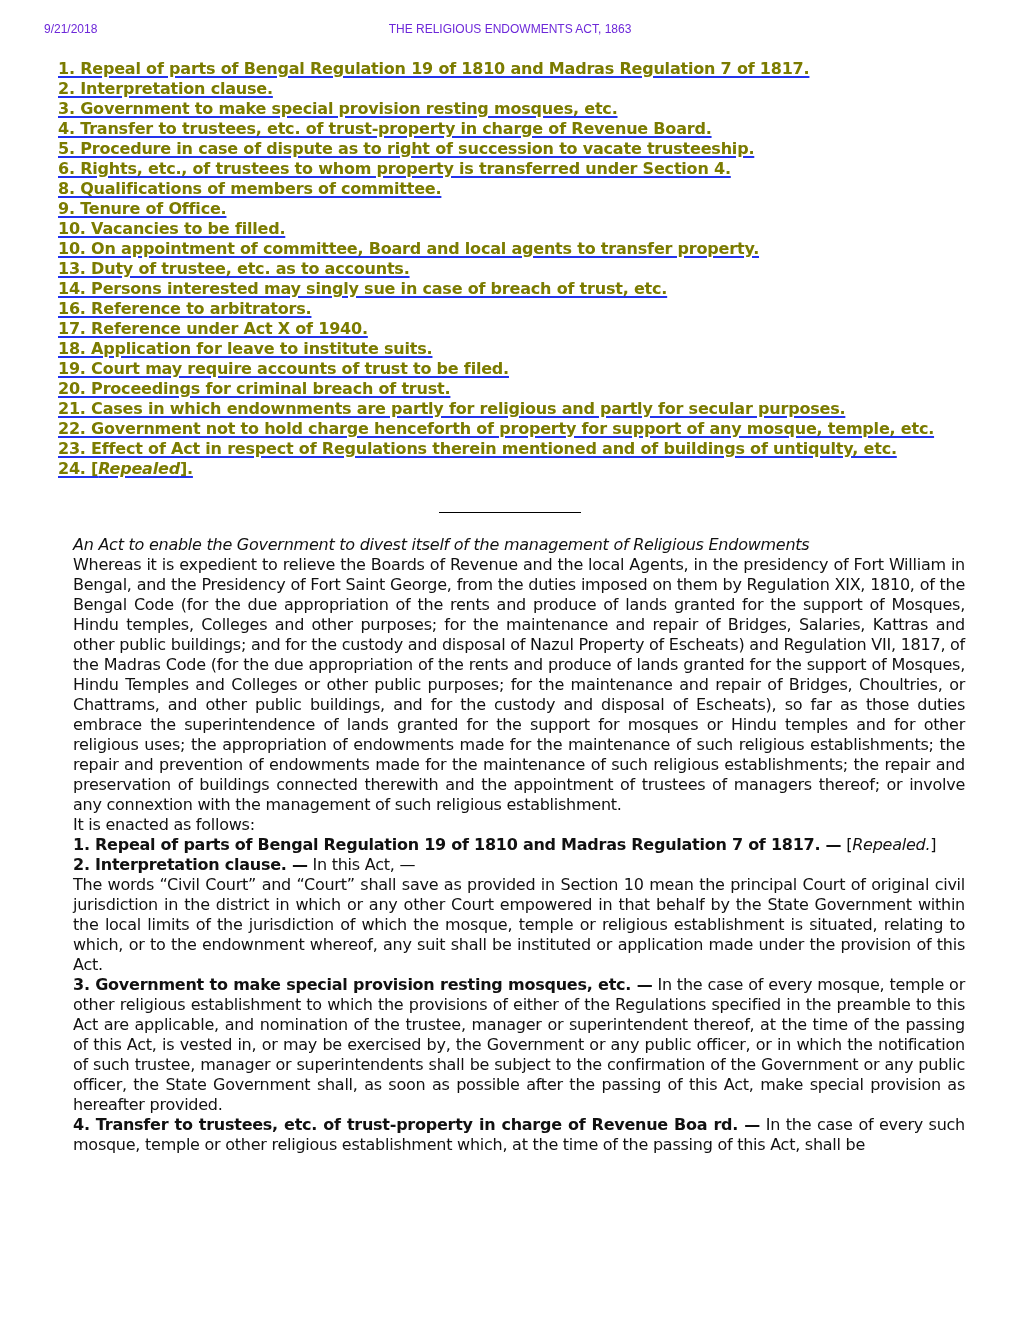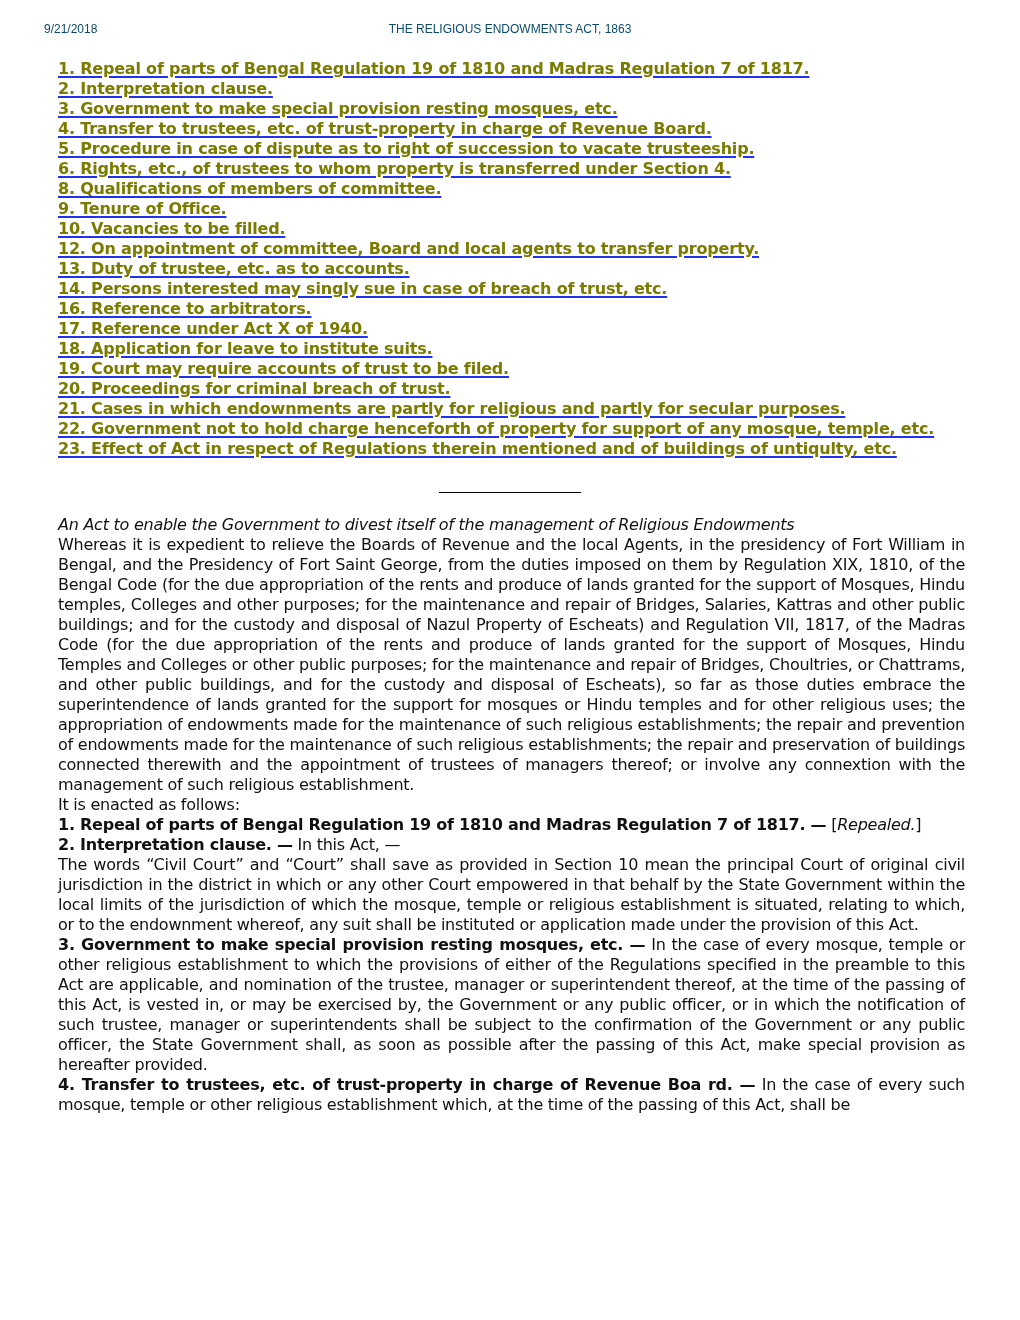--- a/index.html
+++ b/index.html
@@ -1,26 +1,26 @@
 <!DOCTYPE html>
 <html><head>
 <meta charset="utf-8">
 <style>
   html, body { margin: 0; padding: 0; background: #ffffff; }
   body { width: 1020px; height: 1320px; overflow: hidden; position: relative; font-family: "DejaVu Sans", sans-serif; color: #111; }
-  .print-header { position: absolute; top: 22px; left: 0; width: 808px; height: 20px; font-family: "Liberation Sans", sans-serif; font-size: 12px; color: #0c4a6e; text-decoration: underline; }
+  .print-header { position: absolute; top: 22px; left: 0; width: 808px; height: 20px; font-family: "Liberation Sans", sans-serif; font-size: 12px; color: #6d28d9; text-decoration: underline; }
   .print-header .date { position: absolute; left: 44px; top: 0; }
   .print-header .title { position: absolute; left: 0; width: 1020px; text-align: center; top: 0; }
   .content { position: absolute; left: 58px; top: 59px; width: 907px; }
   .toc { margin: 0; padding: 0; list-style: none; }
   .toc li { margin: 0; padding: 0; line-height: 20px; font-size: 16px; font-weight: bold; letter-spacing: -0.2px; }
   .toc a { color: #7b7b00; text-decoration: underline; text-decoration-color: #2233ee; text-underline-offset: 2px; text-decoration-thickness: 2px; cursor: pointer; }
   .toc a i { font-style: italic; }
   .divider { width: 142px; height: 0; border-top: 1px solid #000; margin: 33px auto 22px auto; position: relative; left: -2px; }
-  .body-text { font-size: 16px; line-height: 20px; text-align: justify; letter-spacing: -0.25px; }
+  .body-text { font-size: 16px; line-height: 20px; text-align: justify; letter-spacing: -0.25px; margin-left: 15px; }
   .body-text p { margin: 0; }
   .body-text .long-title { font-style: italic; text-align: left; }
   .body-text b { font-weight: bold; }
 </style>
 </head>
 <body>
 
 <div class="print-header">
   <span class="date">9/21/2018</span>
   <span class="title">THE RELIGIOUS ENDOWMENTS ACT, 1863</span>
@@ -30,31 +30,32 @@
   <ul class="toc">
     <li><a>1. Repeal of parts of Bengal Regulation 19 of 1810 and Madras Regulation 7 of 1817.</a></li>
     <li><a>2. Interpretation clause.</a></li>
     <li><a>3. Government to make special provision resting mosques, etc.</a></li>
     <li><a>4. Transfer to trustees, etc. of trust-property in charge of Revenue Board.</a></li>
     <li><a>5. Procedure in case of dispute as to right of succession to vacate trusteeship.</a></li>
     <li><a>6. Rights, etc., of trustees to whom property is transferred under Section 4.</a></li>
     <li><a>8. Qualifications of members of committee.</a></li>
     <li><a>9. Tenure of Office.</a></li>
     <li><a>10. Vacancies to be filled.</a></li>
-    <li><a>12. On appointment of committee, Board and local agents to transfer property.</a></li>
+    <li><a>10. On appointment of committee, Board and local agents to transfer property.</a></li>
     <li><a>13. Duty of trustee, etc. as to accounts.</a></li>
     <li><a>14. Persons interested may singly sue in case of breach of trust, etc.</a></li>
     <li><a>16. Reference to arbitrators.</a></li>
     <li><a>17. Reference under Act X of 1940.</a></li>
     <li><a>18. Application for leave to institute suits.</a></li>
     <li><a>19. Court may require accounts of trust to be filed.</a></li>
     <li><a>20. Proceedings for criminal breach of trust.</a></li>
     <li><a>21. Cases in which endownments are partly for religious and partly for secular purposes.</a></li>
     <li><a>22. Government not to hold charge henceforth of property for support of any mosque, temple, etc.</a></li>
     <li><a>23. Effect of Act in respect of Regulations therein mentioned and of buildings of untiqulty, etc.</a></li>
+    <li><a><span>24. [</span><i>Repealed</i><span>].</span></a></li>
   </ul>
 
   <div class="divider"></div>
 
   <div class="body-text">
     <p class="long-title">An Act to enable the Government to divest itself of the management of Religious Endowments</p>
     <p>Whereas it is expedient to relieve the Boards of Revenue and the local Agents, in the presidency of Fort William in Bengal, and the Presidency of Fort Saint George, from the duties imposed on them by Regulation XIX, 1810, of the Bengal Code (for the due appropriation of the rents and produce of lands granted for the support of Mosques, Hindu temples, Colleges and other purposes; for the maintenance and repair of Bridges, Salaries, Kattras and other public buildings; and for the custody and disposal of Nazul Property of Escheats) and Regulation VII, 1817, of the Madras Code (for the due appropriation of the rents and produce of lands granted for the support of Mosques, Hindu Temples and Colleges or other public purposes; for the maintenance and repair of Bridges, Choultries, or Chattrams, and other public buildings, and for the custody and disposal of Escheats), so far as those duties embrace the superintendence of lands granted for the support for mosques or Hindu temples and for other religious uses; the appropriation of endowments made for the maintenance of such religious establishments; the repair and prevention of endowments made for the maintenance of such religious establishments; the repair and preservation of buildings connected therewith and the appointment of trustees of managers thereof; or involve any connextion with the management of such religious establishment.</p>
     <p>It is enacted as follows:</p>
 
     <p>

